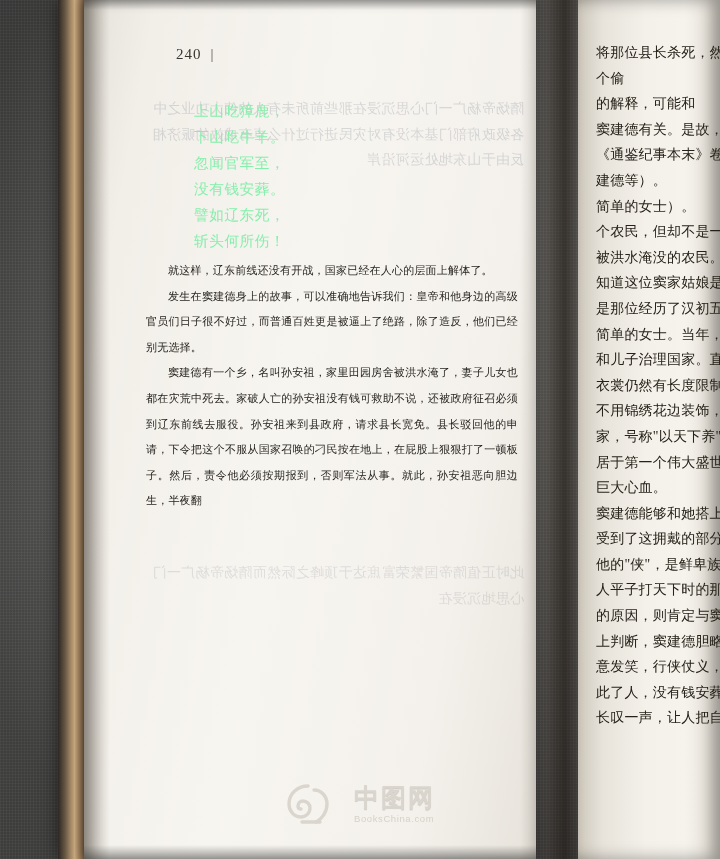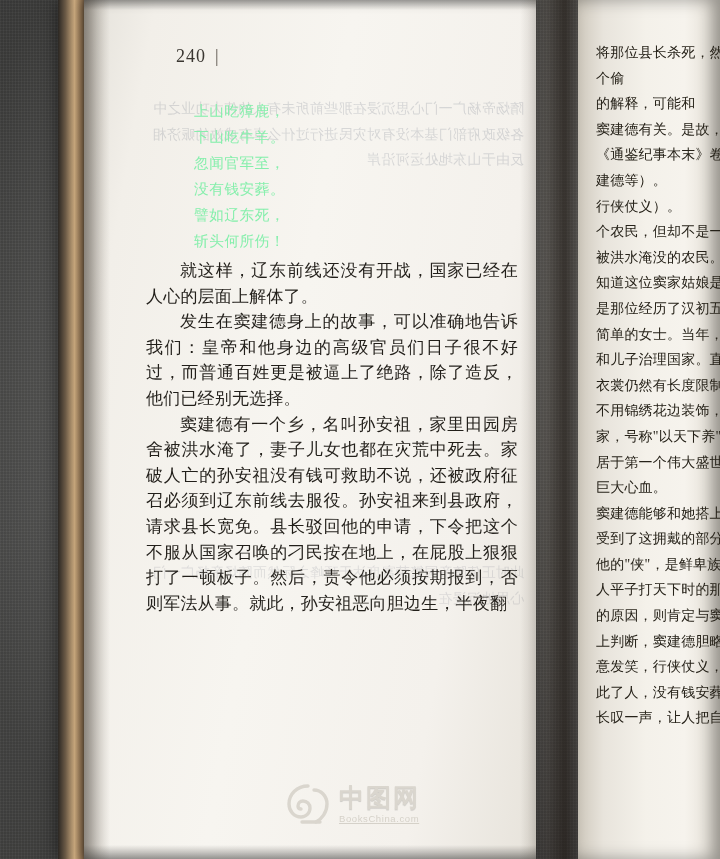--- a/index.html
+++ b/index.html
@@ -51,34 +51,34 @@
   }
 
   
   .page-body{
     position:absolute;left:84px;top:0;width:452px;height:859px;
     color:#23201c;
   }
   .folio{
     position:absolute;left:92px;top:46px;
     font-family:"Liberation Serif","DejaVu Serif",serif;
-    font-size:18px;letter-spacing:1px;color:#3a3631;
+    font-size:15px;letter-spacing:1px;color:#3a3631;
   }
   .folio .bar{display:inline-block;margin-left:9px;color:#5c574f;}
 
   .poem{
     position:absolute;left:110px;top:98px;width:300px;
     font-family:"Liberation Serif","DejaVu Serif",serif;
     font-size:14.6px;line-height:26px;color:#86efac;
     letter-spacing:0.6px;
   }
   .body-text{
     position:absolute;left:62px;top:258px;width:372px;
     font-family:"Liberation Serif","DejaVu Serif",serif;
-    font-size:17px;line-height:25.6px;color:#221f1a;
+    font-size:11px;line-height:25.6px;color:#221f1a;
     text-align:justify;letter-spacing:0.2px;
   }
   .body-text p{margin:0 0 0 0;text-indent:2em;}
 
   
   .showthrough{
     position:absolute;left:60px;top:96px;width:380px;height:170px;
     font-family:"Liberation Serif","DejaVu Serif",serif;
     font-size:14px;line-height:25.6px;color:rgba(60,70,95,0.17);
     transform:scaleX(-1);letter-spacing:0.3px;overflow:hidden;
@@ -97,34 +97,34 @@
     position:absolute;left:596px;top:40px;width:124px;height:790px;
     overflow:hidden;
     font-family:"Liberation Serif","DejaVu Serif",serif;
     font-size:14px;line-height:25.6px;color:#262219;letter-spacing:0.2px;
   }
   .right-text div{white-space:nowrap;}
 
   
   .watermark{
     position:absolute;left:286px;top:782px;width:180px;
-    display:flex;align-items:center;gap:9px;opacity:0.92;
+    display:flex;align-items:center;gap:24px;opacity:0.92;
   }
   .wm-logo{
     width:44px;height:44px;flex:0 0 44px;position:relative;
   }
   .wm-text{line-height:1.1;}
   .wm-cn{
     font-family:"Liberation Sans","DejaVu Sans",sans-serif;
     font-size:25px;font-weight:bold;color:#d8d4cc;letter-spacing:2px;
     text-shadow:0 1px 1px rgba(0,0,0,0.18);
   }
   .wm-en{
     font-family:"Liberation Sans","DejaVu Sans",sans-serif;
-    font-size:9.5px;color:#d3cfc6;letter-spacing:0.6px;margin-top:3px;text-decoration:underline;
+    font-size:9.5px;color:#d3cfc6;letter-spacing:0.6px;margin-top:3px;
   }
   
   .edge-top{
     position:absolute;left:84px;top:0;width:452px;height:10px;
     background:linear-gradient(180deg, rgba(0,0,0,0.28), rgba(0,0,0,0));
   }
   .edge-bottom{
     position:absolute;left:84px;bottom:0;width:452px;height:14px;
     background:linear-gradient(0deg, rgba(0,0,0,0.30), rgba(0,0,0,0));
   }
@@ -170,21 +170,21 @@
   <div class="gutter"></div>
   <div class="page-right"></div>
 
   <div class="right-text">
     <div>将那位县长杀死，然后逃</div>
     <div>个偷</div>
     <div>的解释，可能和</div>
     <div>窦建德有关。是故，</div>
     <div>《通鉴纪事本末》卷二十</div>
     <div>建德等）。</div>
-    <div>行侠仗义）。</div>
+    <div>简单的女士）。</div>
     <div>个农民，但却不是一</div>
     <div>被洪水淹没的农民。据他自己说，他</div>
     <div>知道这位窦家姑娘是汉文帝</div>
     <div>是那位经历了汉初五代帝王</div>
     <div>简单的女士。当年，</div>
     <div>和儿子治理国家。直到</div>
     <div>衣裳仍然有长度限制；</div>
     <div>不用锦绣花边装饰，不佩</div>
     <div>家，号称"以天下养"的女人</div>
     <div>居于第一个伟大盛世——</div>

